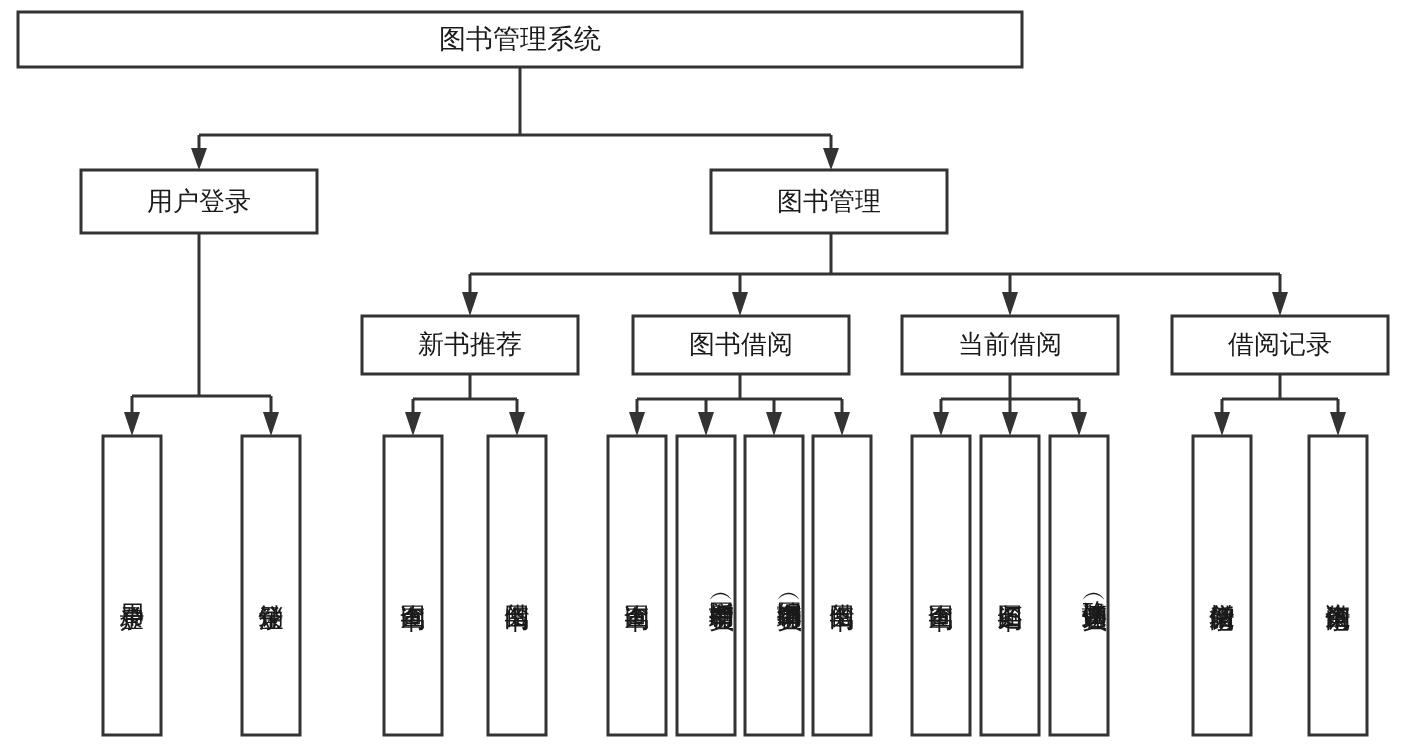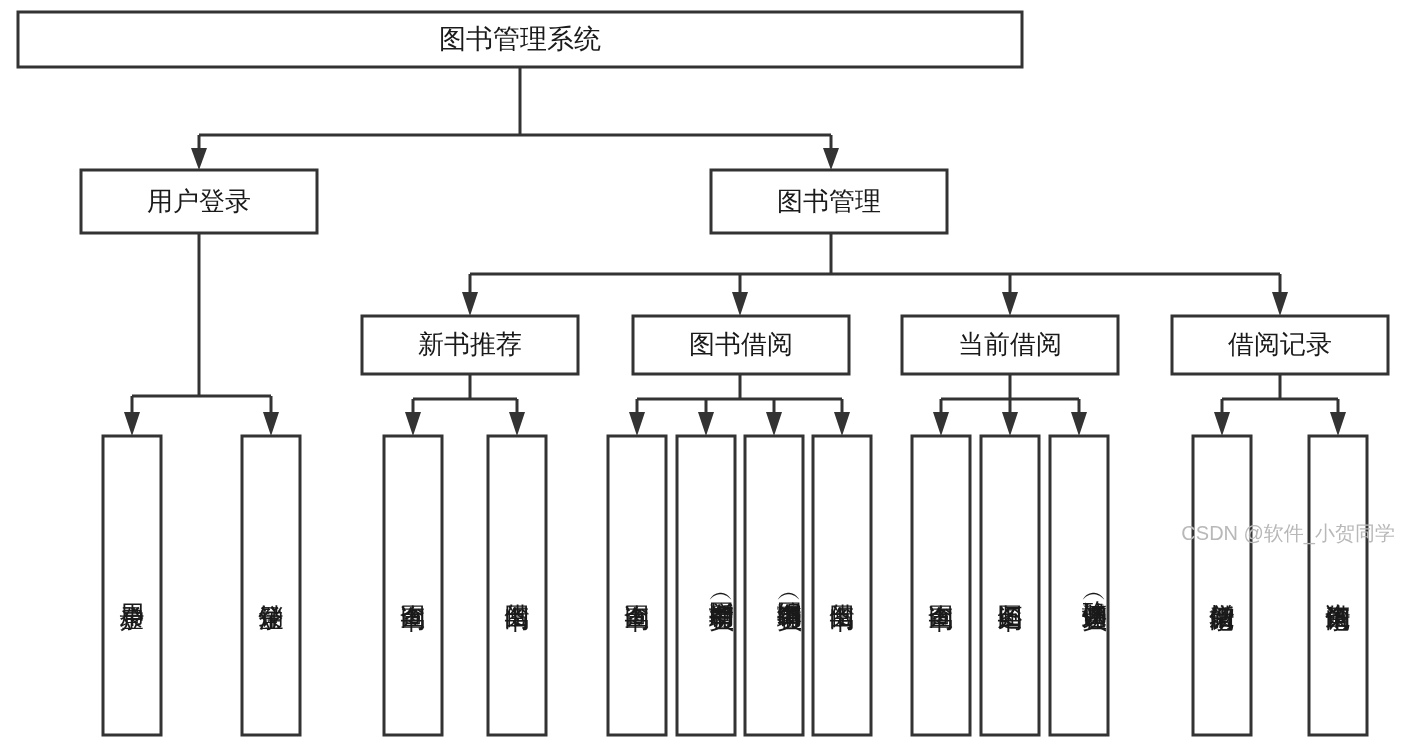--- a/index.html
+++ b/index.html
@@ -242,15 +242,14 @@
   <div class="vlabel" style="left:745px; top:436px; width:58px; height:299px; align-items:flex-start;">编辑图书（管理员）</div>
   <div class="vlabel" style="left:813px; top:436px; width:58px; height:299px;">借阅图书</div>
 
   <div class="vlabel" style="left:912px; top:436px; width:58px; height:299px;">查询图书</div>
   <div class="vlabel" style="left:981px; top:436px; width:58px; height:299px;">归还图书</div>
   <div class="vlabel" style="left:1050px; top:436px; width:58px; height:299px; align-items:flex-start;">确认归还（管理员）</div>
 
   <div class="vlabel" style="left:1193px; top:436px; width:58px; height:299px;">新增借阅记录</div>
   <div class="vlabel" style="left:1309px; top:436px; width:58px; height:299px;">查询借阅记录</div>
 
-  <div id="watermark">CSDN @软件_小贺同学</div>
 
 </div>
 
 </body></html>

